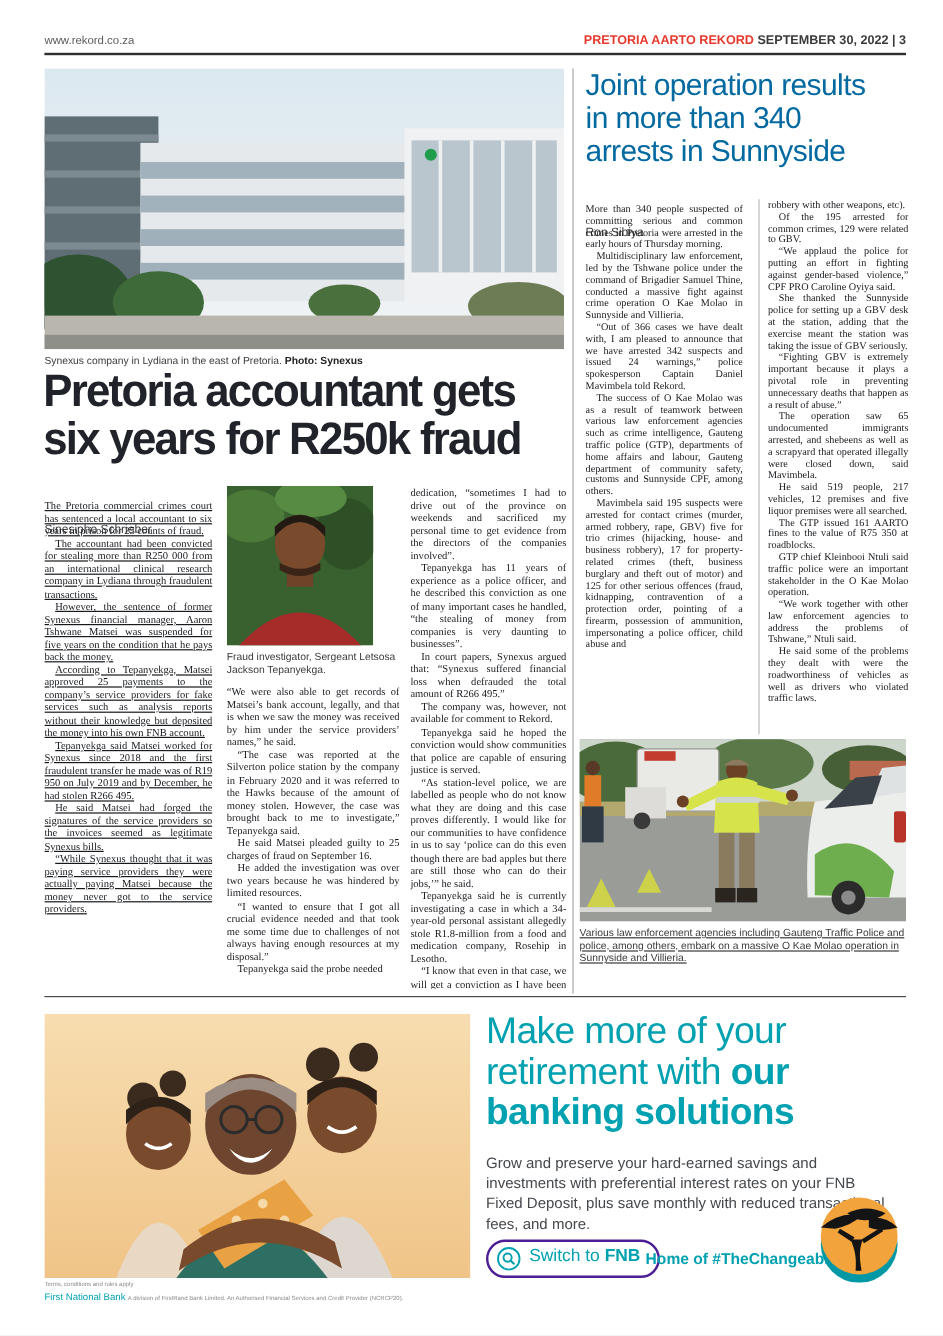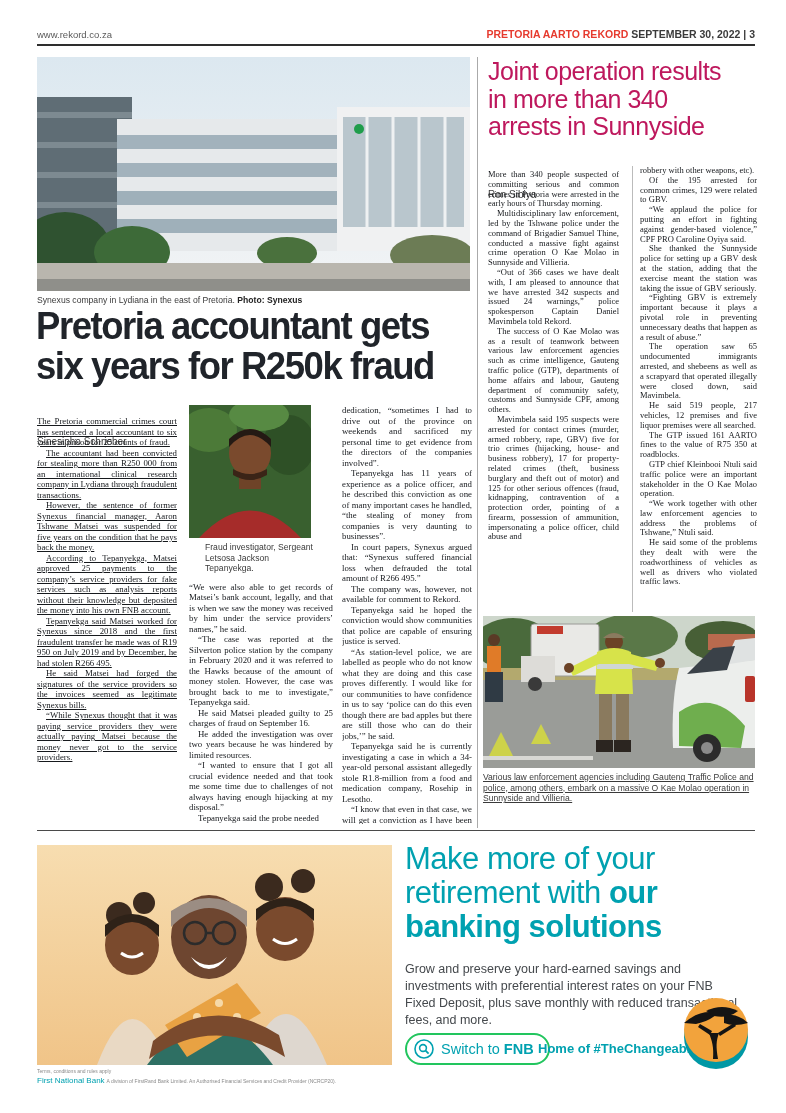--- a/index.html
+++ b/index.html
@@ -24,33 +24,33 @@
   .main-headline{left:36px;top:306px;width:460px;font-weight:bold;color:#20242a;
     font-size:38px;line-height:40px;letter-spacing:-1.5px;transform:scaleX(.96);transform-origin:0 0;}
   .byline{font-size:10px;color:#3c3c3c;margin-top:34px;}
   .body-col{font-family:"Liberation Serif",serif;font-size:8.8px;line-height:10.5px;
     color:#16191d;text-align:justify;overflow:hidden;}
   .body-col p{margin:0;text-indent:9px;}
   .body-col p:first-child{text-indent:0;}
 
   
   .r-headline{left:488px;top:58px;width:270px;font-size:25px;line-height:27.5px;
-    letter-spacing:-.5px;color:#be185d;font-weight:normal;}
+    letter-spacing:-.5px;color:#0369a1;font-weight:normal;}
   .r-headline p{margin:0;}
   .vrule{background:#aaa;width:1px;}
 
   
   .bot-rule{left:37px;top:830px;width:718px;height:1px;background:#4a4a4a;}
 
   
   .ad-heading{left:405px;top:842px;width:360px;color:#00a1b0;font-size:31px;line-height:34px;letter-spacing:-.5px;}
   .ad-heading .bold{font-weight:bold;}
   .ad-body{left:405px;top:961px;width:335px;font-size:12.5px;line-height:17px;color:#44484c;}
-  .ad-cta{left:405px;top:1033px;display:inline-flex;align-items:center;gap:7px;
-    border:2px solid #22c55e;border-radius:16px;padding:4px 14px 4px 7px;color:#00a1b0;
+  .ad-cta{left:405px;top:1033px;display:inline-flex;align-items:flex-start;gap:7px;
+    border:2px solid #4c1d95;border-radius:16px;padding:4px 14px 4px 7px;color:#00a1b0;
     font-size:14.5px;background:#fff;cursor:pointer;}
   .ad-cta .bold{font-weight:bold;}
   .ad-tagline{left:538px;top:1041px;color:#00a1b0;font-weight:bold;font-size:13px;}
   .ad-terms{left:37px;top:1068px;font-size:5px;color:#8a8a8a;}
   .ad-bank{left:37px;top:1076px;font-size:7px;white-space:nowrap;}
   .ad-bank .bank-name{color:#00a1b0;font-weight:normal;font-size:8px;}
   .ad-bank .legal{color:#8a8a8a;font-size:5px;}
 </style>
 </head>
 <body>
@@ -128,27 +128,27 @@
         <ellipse cx="20" cy="25" rx="28" ry="22" fill="#4c7a38"></ellipse>
         <ellipse cx="100" cy="40" rx="26" ry="30" fill="#2e5026"></ellipse>
         <ellipse cx="70" cy="10" rx="30" ry="16" fill="#578a43"></ellipse>
         <path d="M10,133 Q61,78 112,133 Z" fill="#a62c2a"></path>
         <rect x="50" y="62" width="22" height="22" fill="#6e4328"></rect>
         <ellipse cx="61" cy="48" rx="21" ry="24" fill="#7a4a2d"></ellipse>
         <path d="M40,42 Q61,18 82,42 L82,34 Q61,14 40,34 Z" fill="#241a14"></path>
         <path d="M44,64 Q61,74 78,64 L78,70 Q61,80 44,70 Z" fill="#3a2417"></path>
       </svg>
     </div>
-    <div class="caption" style="margin:4px 16px 8px;">Fraud investigator, Sergeant Letsosa Jackson Tepanyekga.</div>
+    <div class="caption" style="margin:4px 0 8px;">Fraud investigator, Sergeant Letsosa Jackson Tepanyekga.</div>
     <div class="body-col">
         <p>“We were also able to get records of Matsei’s bank account, legally, and that is when we saw the money was received by him under the service providers’ names,” he said.</p>
         <p>“The case was reported at the Silverton police station by the company in February 2020 and it was referred to the Hawks because of the amount of money stolen. However, the case was brought back to me to investigate,” Tepanyekga said.</p>
         <p>He said Matsei pleaded guilty to 25 charges of fraud on September 16.</p>
         <p>He added the investigation was over two years because he was hindered by limited resources.</p>
-        <p>“I wanted to ensure that I got all crucial evidence needed and that took me some time due to challenges of not always having enough hijacking at my disposal.”</p>
+        <p>“I wanted to ensure that I got all crucial evidence needed and that took me some time due to challenges of not always having enough resources at my disposal.”</p>
         <p>Tepanyekga said the probe needed</p>
       </div>
   </div>
 
   <div class="abs body-col" style="left:342px;top:405px;width:130px;height:419px;">
       <p>dedication, “sometimes I had to drive out of the province on weekends and sacrificed my personal time to get evidence from the directors of the companies involved”.</p>
       <p>Tepanyekga has 11 years of experience as a police officer, and he described this conviction as one of many important cases he handled, “the stealing of money from companies is very daunting to businesses”.</p>
       <p>In court papers, Synexus argued that: “Synexus suffered financial loss when defrauded the total amount of R266 495.”</p>
       <p>The company was, however, not available for comment to Rekord.</p>
       <p>Tepanyekga said he hoped the conviction would show communities that police are capable of ensuring justice is served.</p>

